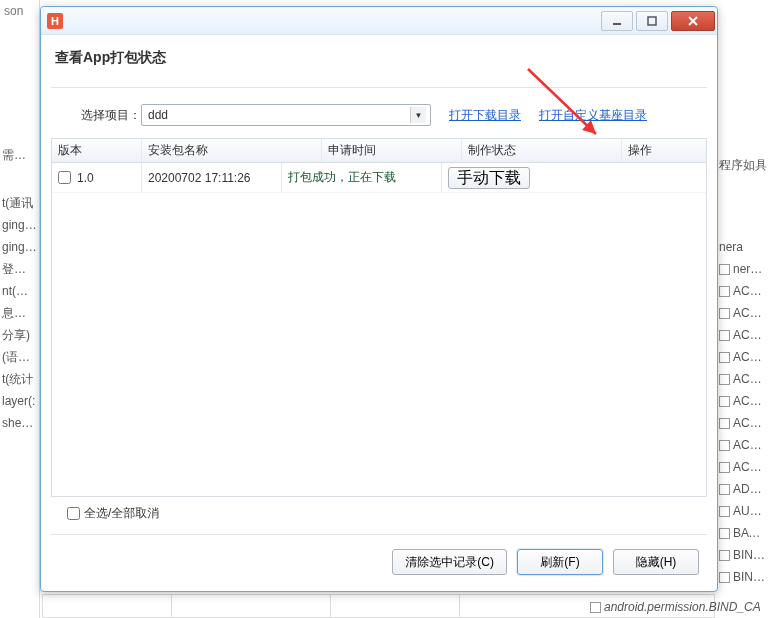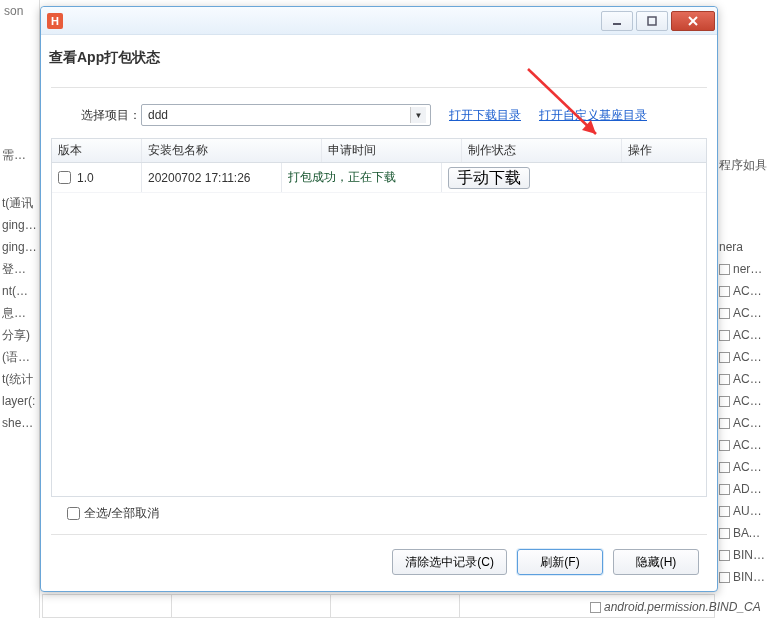--- a/index.html
+++ b/index.html
@@ -98,21 +98,21 @@
     width: 44px;
     background: linear-gradient(#e36b59, #c64632);
     border-color: #a83d2c;
     color: #fff;
   }
   .win-btn svg { display:block; }
 
   .dialog-title {
     font-size: 14px;
     font-weight: bold;
-    padding: 14px 14px 20px 8px;
+    padding: 14px 14px 20px 14px;
   }
 
   .divider {
     height: 1px;
     background: #e3e3e3;
     margin: 0 10px 16px 10px;
   }
 
   .project-row {
     display: flex;

